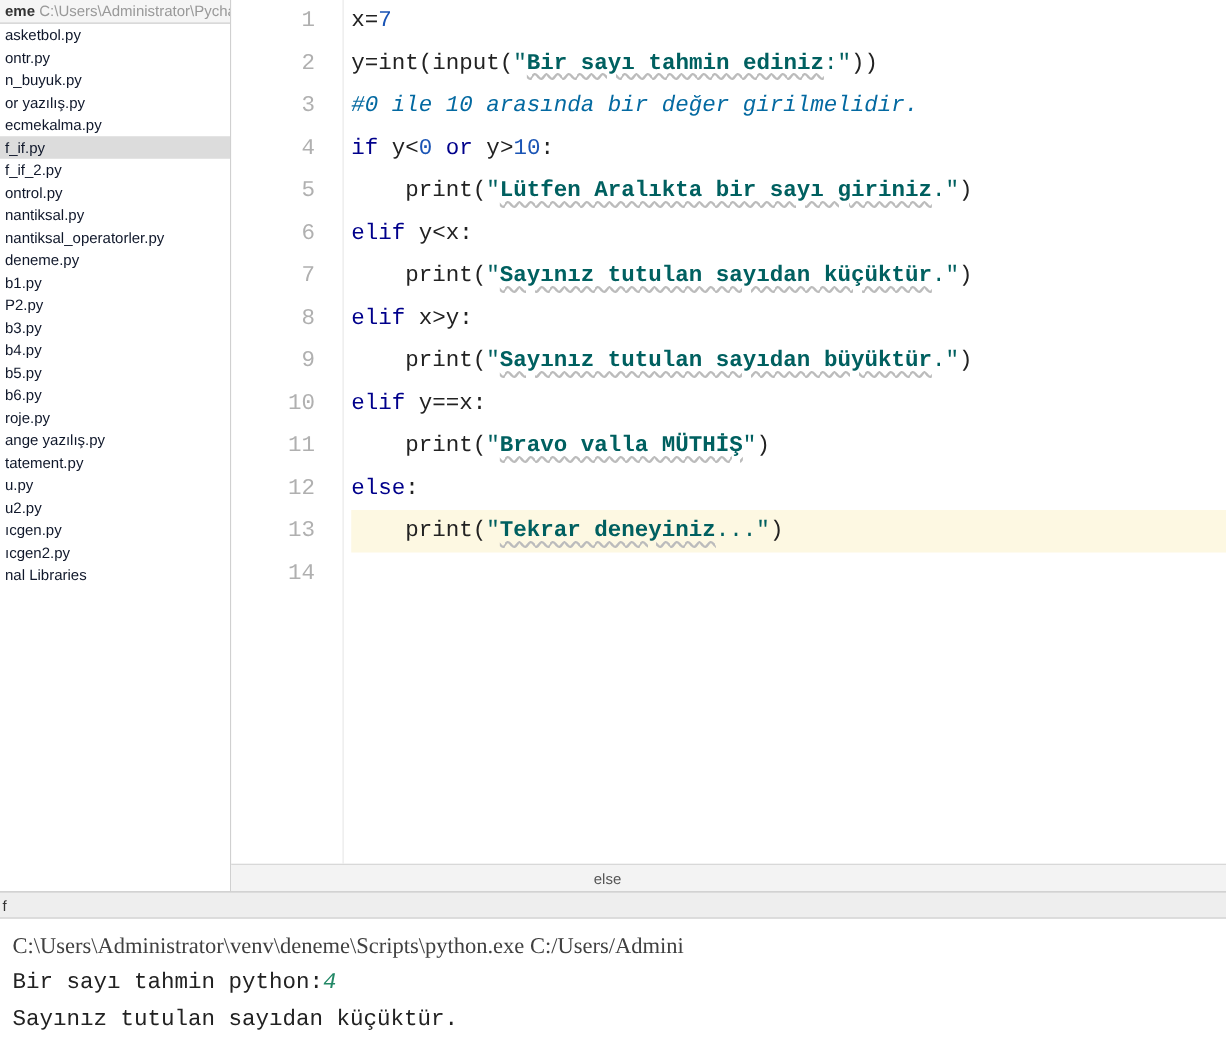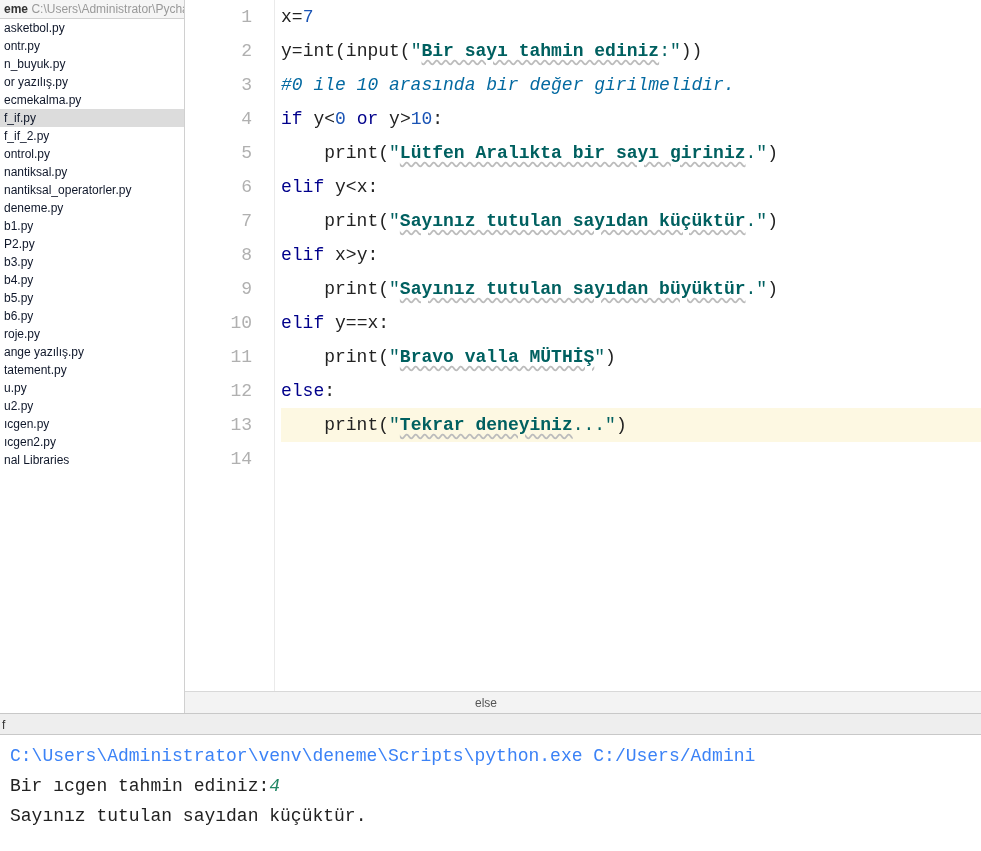--- a/index.html
+++ b/index.html
@@ -111,21 +111,21 @@
   line-height: 22px;
 }
 .console {
   flex: 0 0 auto;
   padding: 6px 10px 20px 10px;
   font-family: "Consolas","Courier New",monospace;
   font-size: 18px;
   line-height: 30px;
   background: #fff;
 }
-.console .cmd { color: #3b82f6; }
+.console .cmd { color: #404040; font-family: Liberation Serif, serif; }
 .console .user-in { color: #228866; font-style: italic; }
 .console .out { color: #222; }
 </style>
 </head>
 <body>
 
 <div class="top">
   <div class="sidebar">
     <div class="sidebar-header">
       <b>eme</b>
@@ -185,15 +185,15 @@
     </div>
   </div>
 </div>
 
 <div class="tab-bar">
   <span>f</span>
 </div>
 
 <div class="console">
   <div class="cmd">C:\Users\Administrator\venv\deneme\Scripts\python.exe C:/Users/Admini</div>
-  <div><span class="out">Bir ıcgen tahmin ediniz:</span><span class="user-in">4</span></div>
+  <div><span class="out">Bir sayı tahmin python:</span><span class="user-in">4</span></div>
   <div class="out">Sayınız tutulan sayıdan küçüktür.</div>
 </div>
 
 </body></html>

